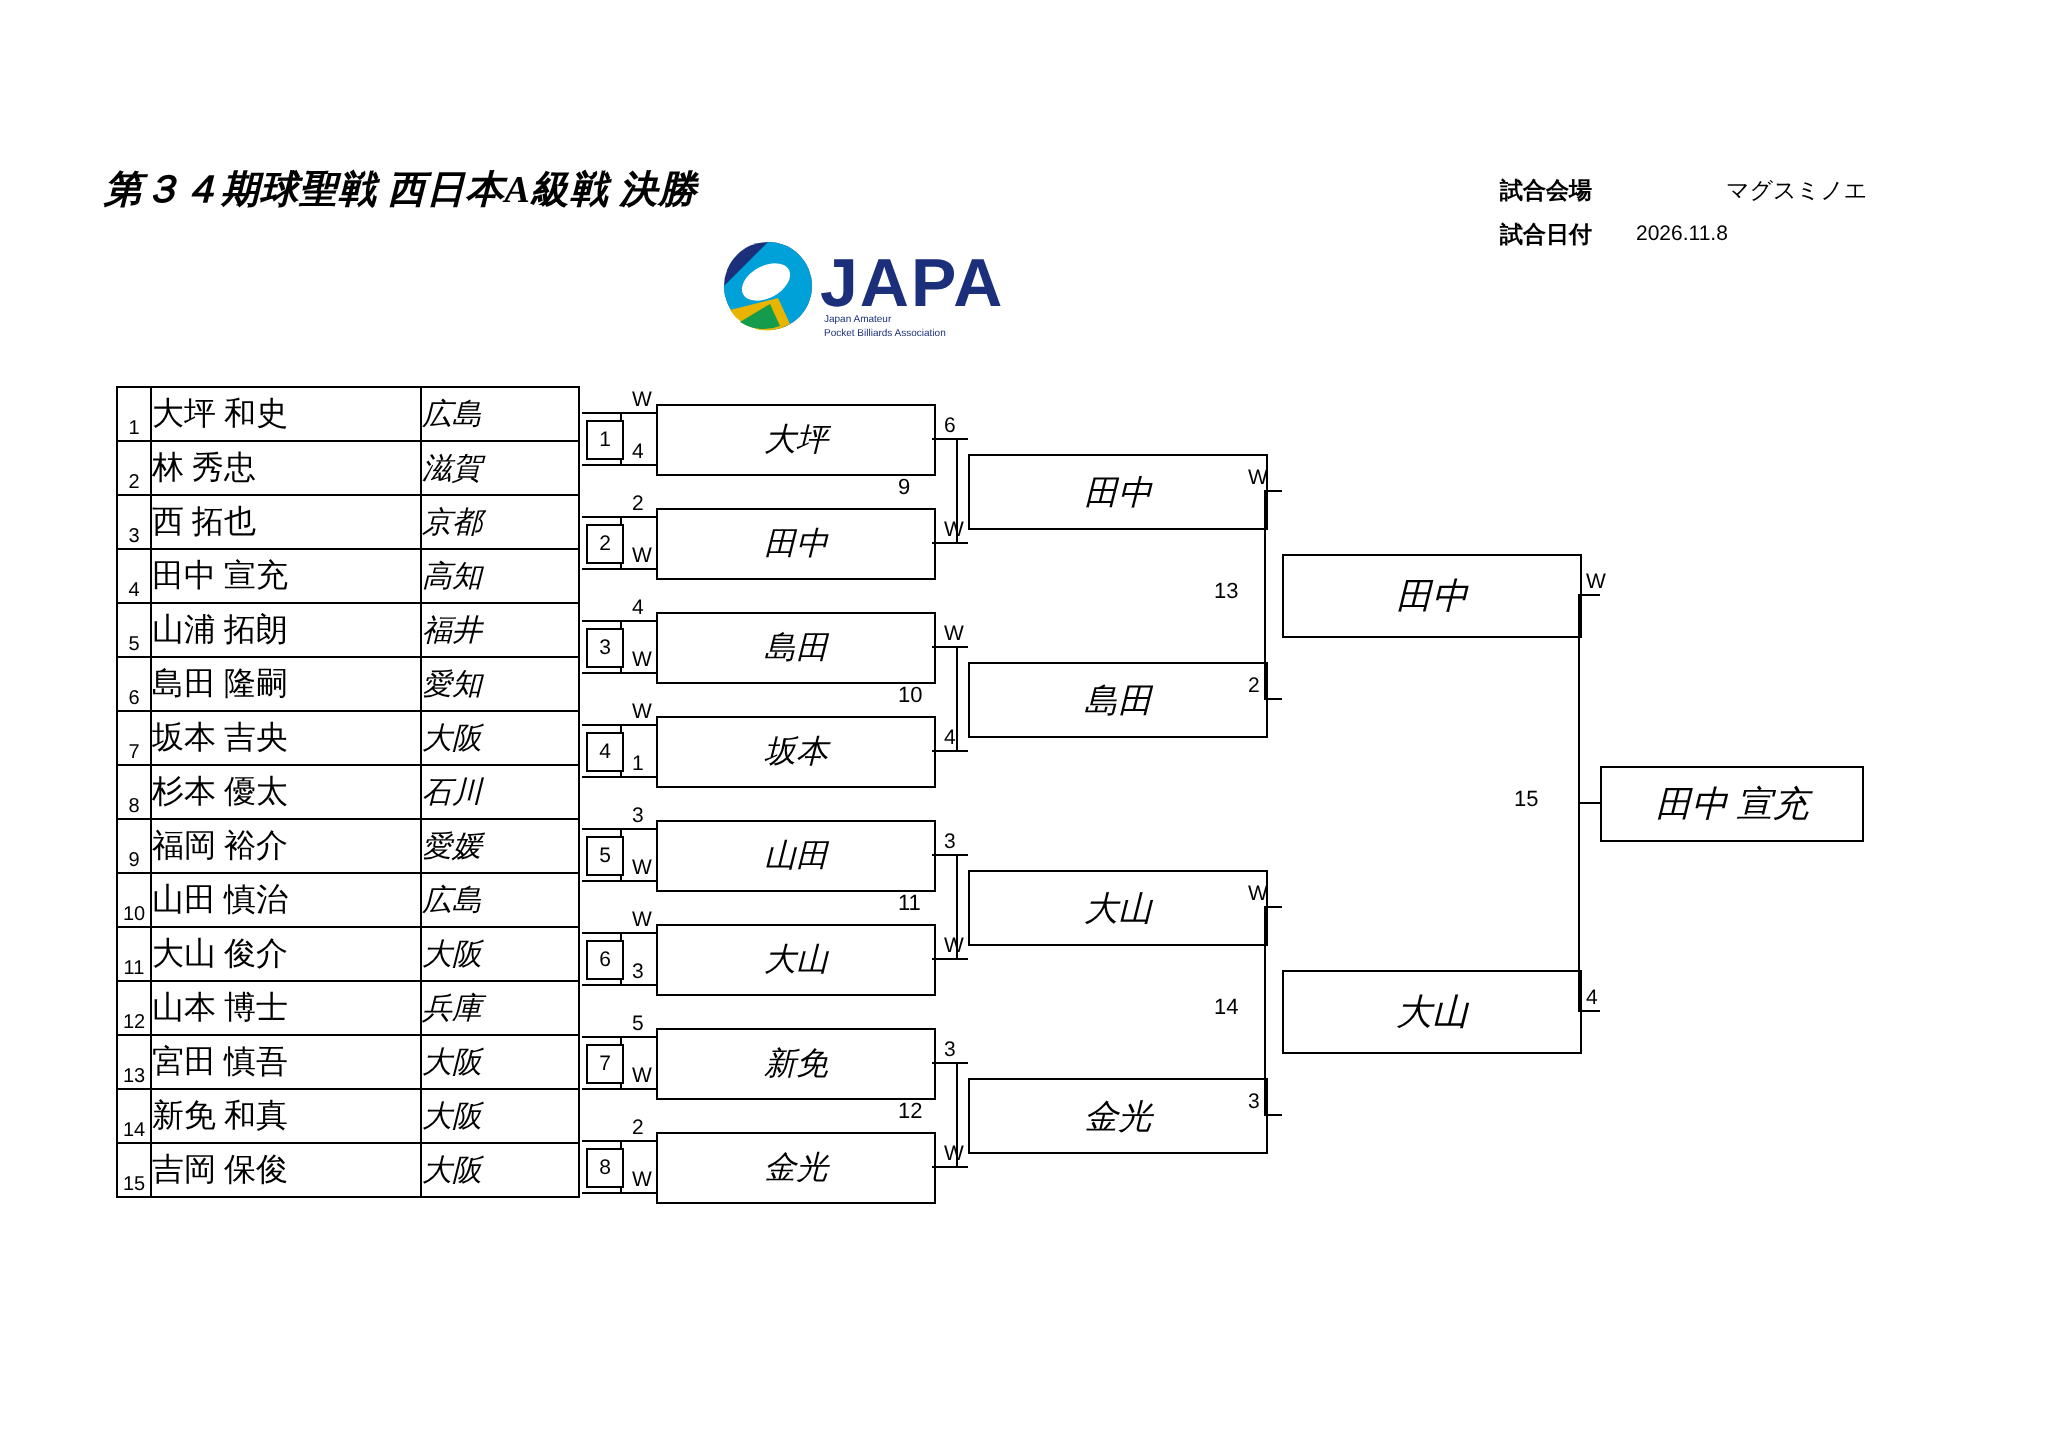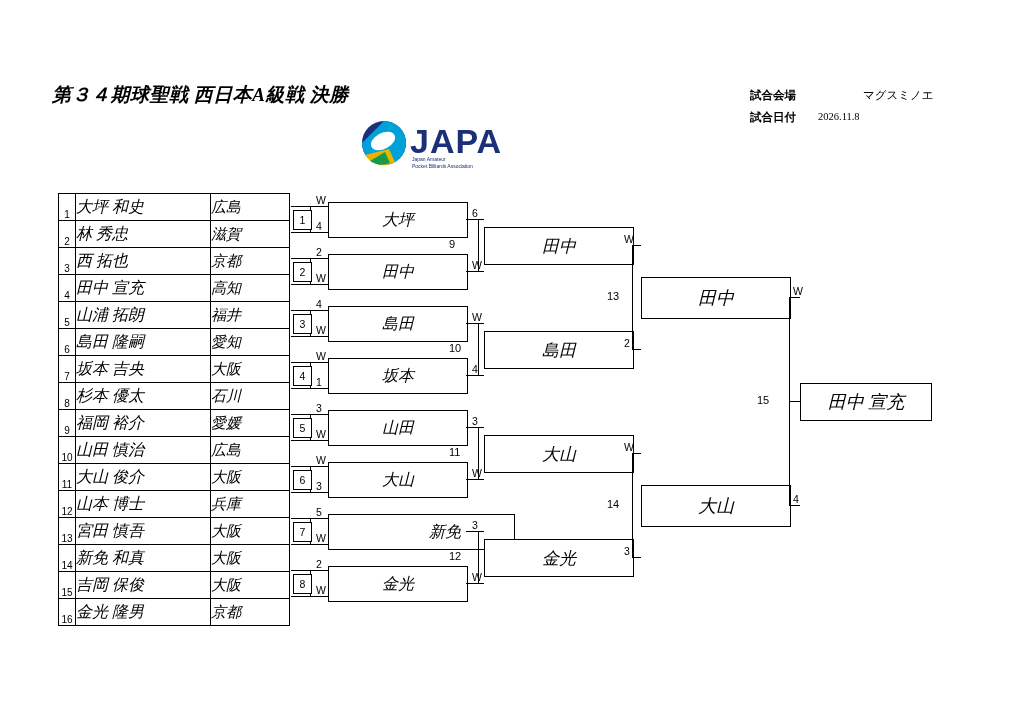--- a/index.html
+++ b/index.html
@@ -11,38 +11,38 @@
   }
   .abs{position:absolute;}
 
   
   #title{
     left:52px;top:82px;font-size:19px;font-style:italic;font-weight:bold;
     letter-spacing:0.5px;white-space:nowrap;
   }
   #logo{left:360px;top:78px;width:150px;height:60px;margin-top:37px;}
   #logo svg{display:block;}
-  .meta{font-size:11.5px;font-family:Liberation Serif, serif;white-space:nowrap;}
+  .meta{font-size:11.5px;font-family:Liberation Sans, sans-serif;white-space:nowrap;}
   #meta-venue-label{left:750px;top:88px;font-weight:bold;}
   #meta-venue-value{left:863px;top:88px;}
   #meta-date-label{left:750px;top:110px;font-weight:bold;}
   #meta-date-value{left:818px;top:111px;font-size:10.5px;}
 
   
   #entry-table{left:58px;top:193px;width:232px;border-collapse:collapse;}
   #entry-table td{
     border:1px solid #000;height:26px;padding:0;
   }
   .seed-cell{
     width:16px;text-align:center;font-size:10px;
     font-family:"Liberation Sans",sans-serif;vertical-align:bottom;
     padding-bottom:2px;
   }
   .name-cell{
-    width:134px;font-size:16px;font-style:italic;padding-left:6px;white-space:nowrap;
+    width:134px;font-size:16px;padding-left:6px;white-space:nowrap;
   }
   .region-cell{
     width:78px;font-size:15px;font-style:italic;padding-left:7px;white-space:nowrap;
   }
 
   
   .box{
     border:1px solid #000;background:#fff;display:flex;align-items:center;
     justify-content:center;font-style:italic;white-space:nowrap;
   }
@@ -156,25 +156,20 @@
       </tr>
       <tr>
         <td class="seed-cell">14</td>
         <td class="name-cell">新免 和真</td>
         <td class="region-cell">大阪</td>
       </tr>
       <tr>
         <td class="seed-cell">15</td>
         <td class="name-cell">吉岡 保俊</td>
         <td class="region-cell">大阪</td>
-      </tr>
-      <tr>
-        <td class="seed-cell">16</td>
-        <td class="name-cell">金光 隆男</td>
-        <td class="region-cell">京都</td>
       </tr>
     </tbody>
 </table>
 
 <div id="bracket">
     <div class="ln h" style="left: 291px; top: 206px; width: 37px;"></div>
     <div class="ln h" style="left: 291px; top: 232px; width: 37px;"></div>
     <div class="ln v" style="left: 310px; top: 206px; height: 26px;"></div>
     <div class="abs" style="left: 293px; top: 210px; width: 17px; height: 18px; border: 1px solid rgb(0, 0, 0); display: flex; align-items: center; justify-content: center; font-size: 10.5px; font-family: &quot;Liberation Sans&quot;, sans-serif; background: rgb(255, 255, 255);">1</div>
     <div class="abs box r1box" style="left: 328px; top: 202px;">大坪</div>
@@ -212,21 +207,21 @@
     <div class="ln h" style="left: 291px; top: 492px; width: 37px;"></div>
     <div class="ln v" style="left: 310px; top: 466px; height: 26px;"></div>
     <div class="abs" style="left: 293px; top: 470px; width: 17px; height: 18px; border: 1px solid rgb(0, 0, 0); display: flex; align-items: center; justify-content: center; font-size: 10.5px; font-family: &quot;Liberation Sans&quot;, sans-serif; background: rgb(255, 255, 255);">6</div>
     <div class="abs box r1box" style="left: 328px; top: 462px;">大山</div>
     <div class="num" style="left: 316px; top: 454px;">W</div>
     <div class="num" style="left: 316px; top: 480px;">3</div>
     <div class="ln h" style="left: 291px; top: 518px; width: 37px;"></div>
     <div class="ln h" style="left: 291px; top: 544px; width: 37px;"></div>
     <div class="ln v" style="left: 310px; top: 518px; height: 26px;"></div>
     <div class="abs" style="left: 293px; top: 522px; width: 17px; height: 18px; border: 1px solid rgb(0, 0, 0); display: flex; align-items: center; justify-content: center; font-size: 10.5px; font-family: &quot;Liberation Sans&quot;, sans-serif; background: rgb(255, 255, 255);">7</div>
-    <div class="abs box r1box" style="left: 328px; top: 514px; padding-left: 47px;">新免</div>
+    <div class="abs box r1box" style="left: 328px; top: 514px;">新免</div>
     <div class="num" style="left: 316px; top: 506px;">5</div>
     <div class="num" style="left: 316px; top: 532px;">W</div>
     <div class="ln h" style="left: 291px; top: 570px; width: 37px;"></div>
     <div class="ln h" style="left: 291px; top: 596px; width: 37px;"></div>
     <div class="ln v" style="left: 310px; top: 570px; height: 26px;"></div>
     <div class="abs" style="left: 293px; top: 574px; width: 17px; height: 18px; border: 1px solid rgb(0, 0, 0); display: flex; align-items: center; justify-content: center; font-size: 10.5px; font-family: &quot;Liberation Sans&quot;, sans-serif; background: rgb(255, 255, 255);">8</div>
     <div class="abs box r1box" style="left: 328px; top: 566px;">金光</div>
     <div class="num" style="left: 316px; top: 558px;">2</div>
     <div class="num" style="left: 316px; top: 584px;">W</div>
     <div class="ln h" style="left: 466px; top: 219px; width: 18px;"></div>

